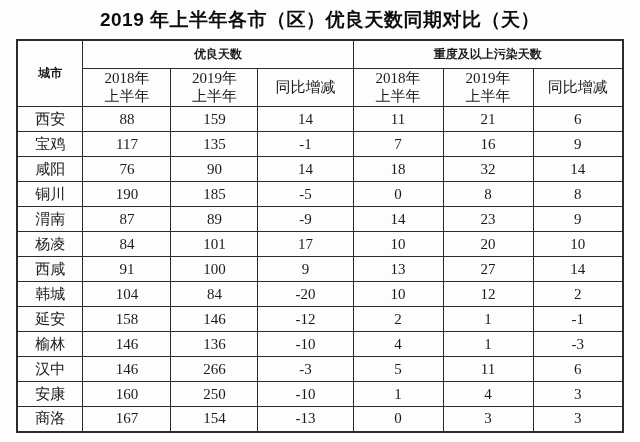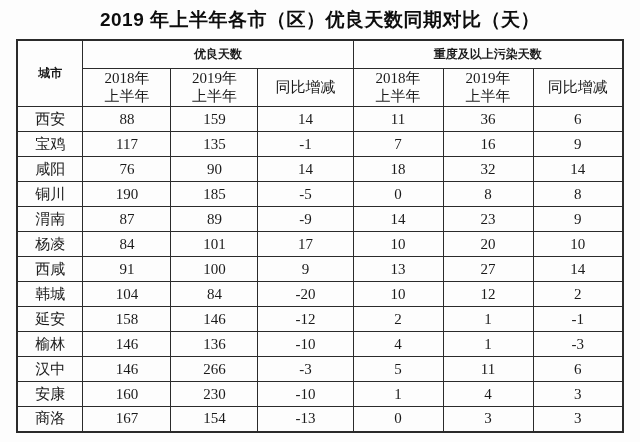--- a/index.html
+++ b/index.html
@@ -88,21 +88,21 @@
         <th>同比增减</th>
       </tr>
     </thead>
     <tbody>
       <tr>
         <td>西安</td>
         <td class="num">88</td>
         <td class="num">159</td>
         <td class="num">14</td>
         <td class="num">11</td>
-        <td class="num">36</td>
+        <td class="num">21</td>
         <td class="num">6</td>
       </tr>
       <tr>
         <td>宝鸡</td>
         <td class="num">117</td>
         <td class="num">135</td>
         <td class="num">-1</td>
         <td class="num">7</td>
         <td class="num">16</td>
         <td class="num">9</td>
@@ -184,21 +184,21 @@
         <td class="num">146</td>
         <td class="num">266</td>
         <td class="num">-3</td>
         <td class="num">5</td>
         <td class="num">11</td>
         <td class="num">6</td>
       </tr>
       <tr>
         <td>安康</td>
         <td class="num">160</td>
-        <td class="num">230</td>
+        <td class="num">250</td>
         <td class="num">-10</td>
         <td class="num">1</td>
         <td class="num">4</td>
         <td class="num">3</td>
       </tr>
       <tr>
         <td>商洛</td>
         <td class="num">167</td>
         <td class="num">154</td>
         <td class="num">-13</td>

